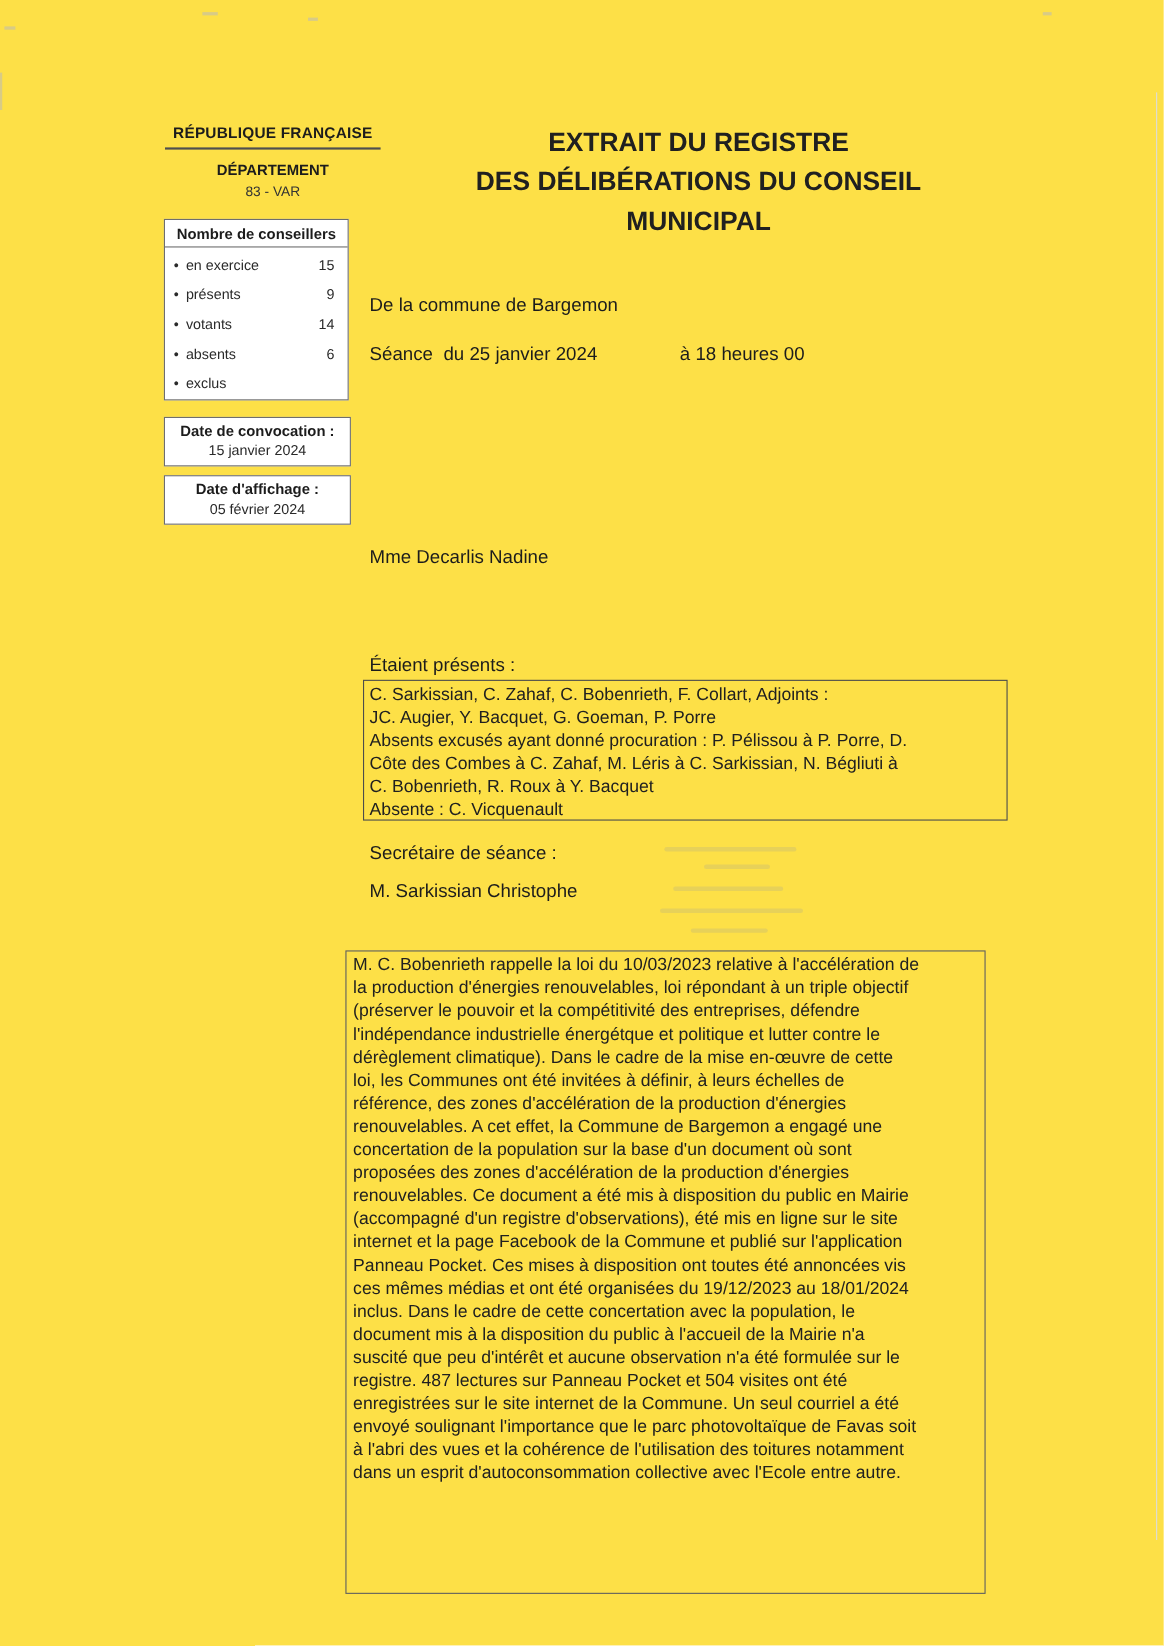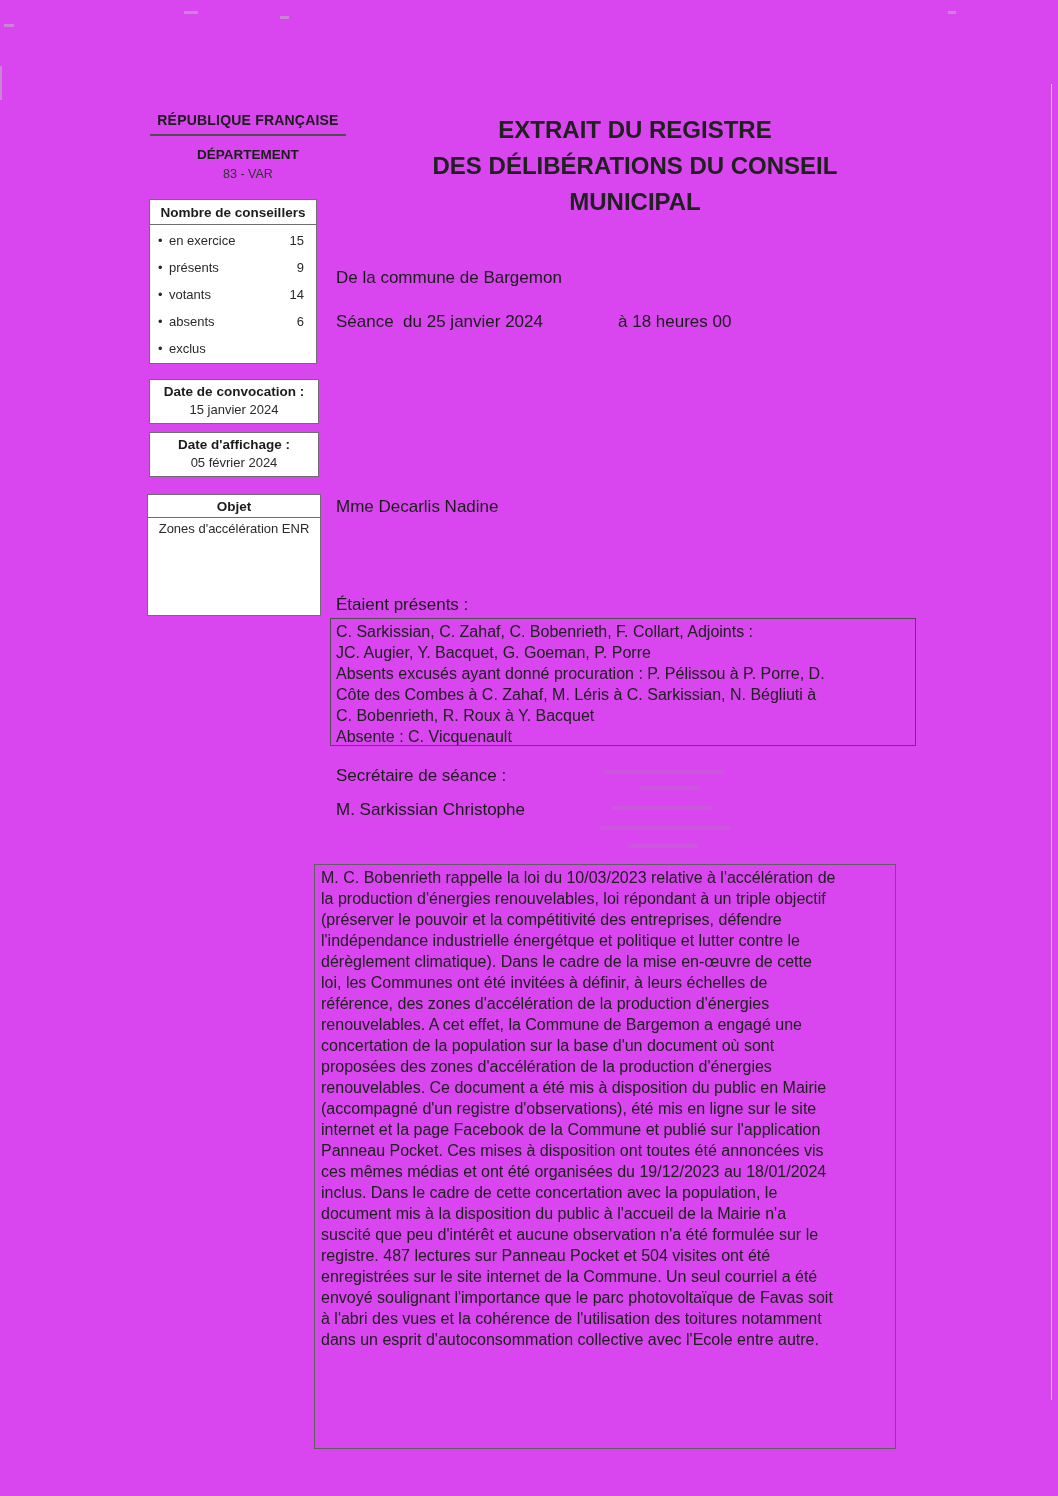--- a/index.html
+++ b/index.html
@@ -1,17 +1,17 @@
 <!DOCTYPE html>
 <html><head>
 <meta charset="utf-8">
 <style>
   html,body { margin:0; padding:0; background:#ffffff; }
   .page {
-    position:relative; width:1058px; height:1496px; background:#d946ef;
+    position:relative; width:1058px; height:1496px; background:#fde047;
     font-family:"Liberation Sans", sans-serif; color:#1c1c1c; overflow:hidden;
   }
   .abs { position:absolute; }
   .pre { white-space:pre-line; }
 
   
   .rep-block { left:150px; top:112px; width:196px; text-align:center;
     font-weight:bold; font-size:14px; letter-spacing:.2px;
     padding-bottom:6px; border-bottom:2px solid #4f4f4f; }
   .dept-label { left:150px; top:147px; width:196px; text-align:center; font-weight:bold; font-size:13.5px; }
@@ -111,24 +111,20 @@
   <div class="abs panel date-box convoc-box">
     <div class="date-label">Date de convocation :</div>
     <div class="date-value">15 janvier 2024</div>
   </div>
 
   <div class="abs panel date-box affich-box">
     <div class="date-label">Date d'affichage :</div>
     <div class="date-value">05 février 2024</div>
   </div>
 
-  <div class="abs panel objet-box">
-    <div class="objet-label">Objet</div>
-    <div class="objet-value">Zones d'accélération ENR</div>
-  </div>
 
   <div class="abs register-title">EXTRAIT DU REGISTRE
 DES DÉLIBÉRATIONS DU CONSEIL
 MUNICIPAL</div>
 
   <div class="abs commune-line">De la commune de Bargemon</div>
   <div class="abs seance-label">Séance  du 25 janvier 2024</div>
   <div class="abs seance-time">à 18 heures 00</div>
 
 

